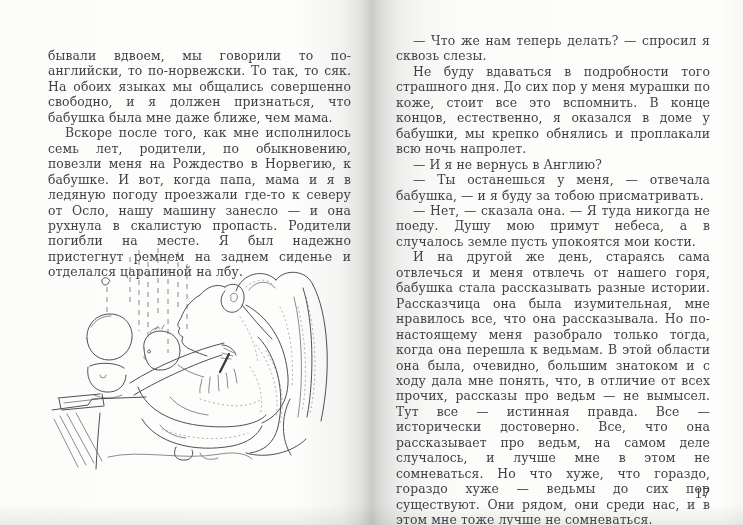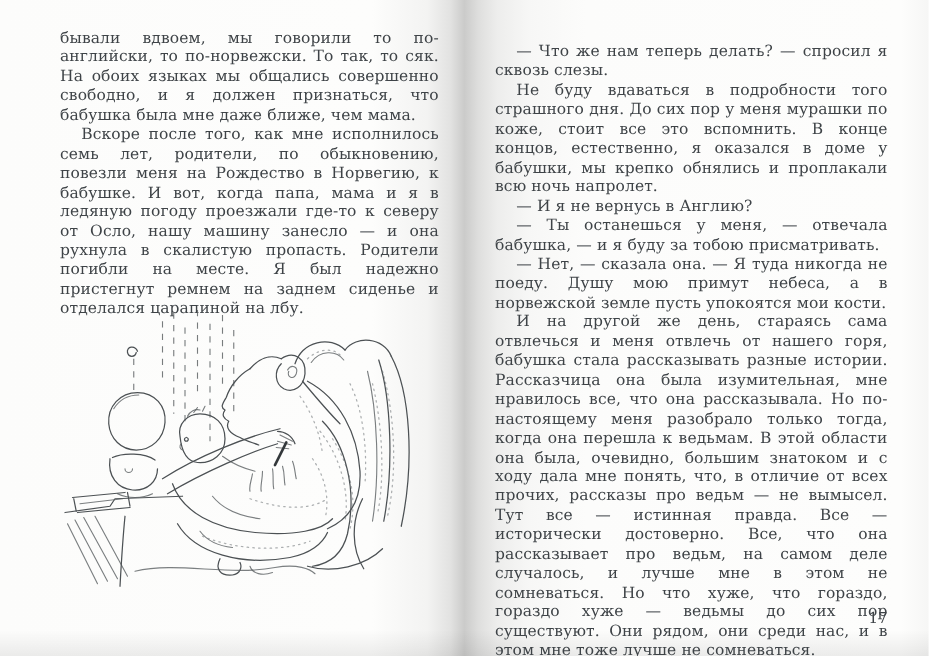--- a/index.html
+++ b/index.html
@@ -20,21 +20,21 @@
   .text-column{
     position:absolute;
     font-size:12.4px;line-height:15.45px;
     color:var(--ink,#3e4347);
     text-align:justify;
     hyphens:auto;-webkit-hyphens:auto;
     letter-spacing:0.1px;
   }
   .text-column p{margin:0;padding:0;}
   .text-column p.indent{text-indent:17px;}
-  #left-text{left:48px;top:22px;width:303px;}
+  #left-text{left:48px;top:48px;width:303px;}
   #right-text{left:396px;top:33px;width:314px;}
   .page-number{
     position:absolute;left:396px;top:487px;width:314px;
     text-align:right;font-size:12px;color:var(--ink,#3e4347);
   }
   .illustration{
     position:absolute;left:50px;top:247px;width:306px;height:225px;
   }
   .illustration svg{display:block;width:100%;height:100%;}
   .sk{fill:none;stroke:#4c5154;stroke-width:1;stroke-linecap:round;stroke-linejoin:round;}
@@ -144,19 +144,19 @@
       </svg>
     </div>
   </div>
 
   <div>
     <div id="right-text" class="text-column">
         <p class="indent">— Что же нам теперь делать? — спросил я сквозь слезы.</p>
         <p class="indent">Не буду вдаваться в подробности того страшного дня. До сих пор у меня мурашки по коже, стоит все это вспомнить. В конце концов, естественно, я оказался в доме у бабушки, мы крепко обнялись и проплакали всю ночь напролет.</p>
         <p class="indent">— И я не вернусь в Англию?</p>
         <p class="indent">— Ты останешься у меня, — отвечала бабушка, — и я буду за тобою присматривать.</p>
-        <p class="indent">— Нет, — сказала она. — Я туда никогда не поеду. Душу мою примут небеса, а в норвежской земле пусть упокоятся мои кости.</p>
+        <p class="indent">— Нет, — сказала она. — Я туда никогда не поеду. Душу мою примут небеса, а в случалось земле пусть упокоятся мои кости.</p>
         <p class="indent">И на другой же день, стараясь сама отвлечься и меня отвлечь от нашего горя, бабушка стала рассказывать разные истории. Рассказчица она была изумительная, мне нравилось все, что она рассказывала. Но по-настоящему меня разобрало только тогда, когда она перешла к ведьмам. В этой области она была, очевидно, большим знатоком и с ходу дала мне понять, что, в отличие от всех прочих, рассказы про ведьм — не вымысел. Тут все — истинная правда. Все — исторически достоверно. Все, что она рассказывает про ведьм, на самом деле случалось, и лучше мне в этом не сомневаться. Но что хуже, что гораздо, гораздо хуже — ведьмы до сих пор существуют. Они рядом, они среди нас, и в этом мне тоже лучше не сомневаться.</p>
       </div>
     <div class="page-number">17</div>
   </div>
 
 </div>
 
 </body></html>

